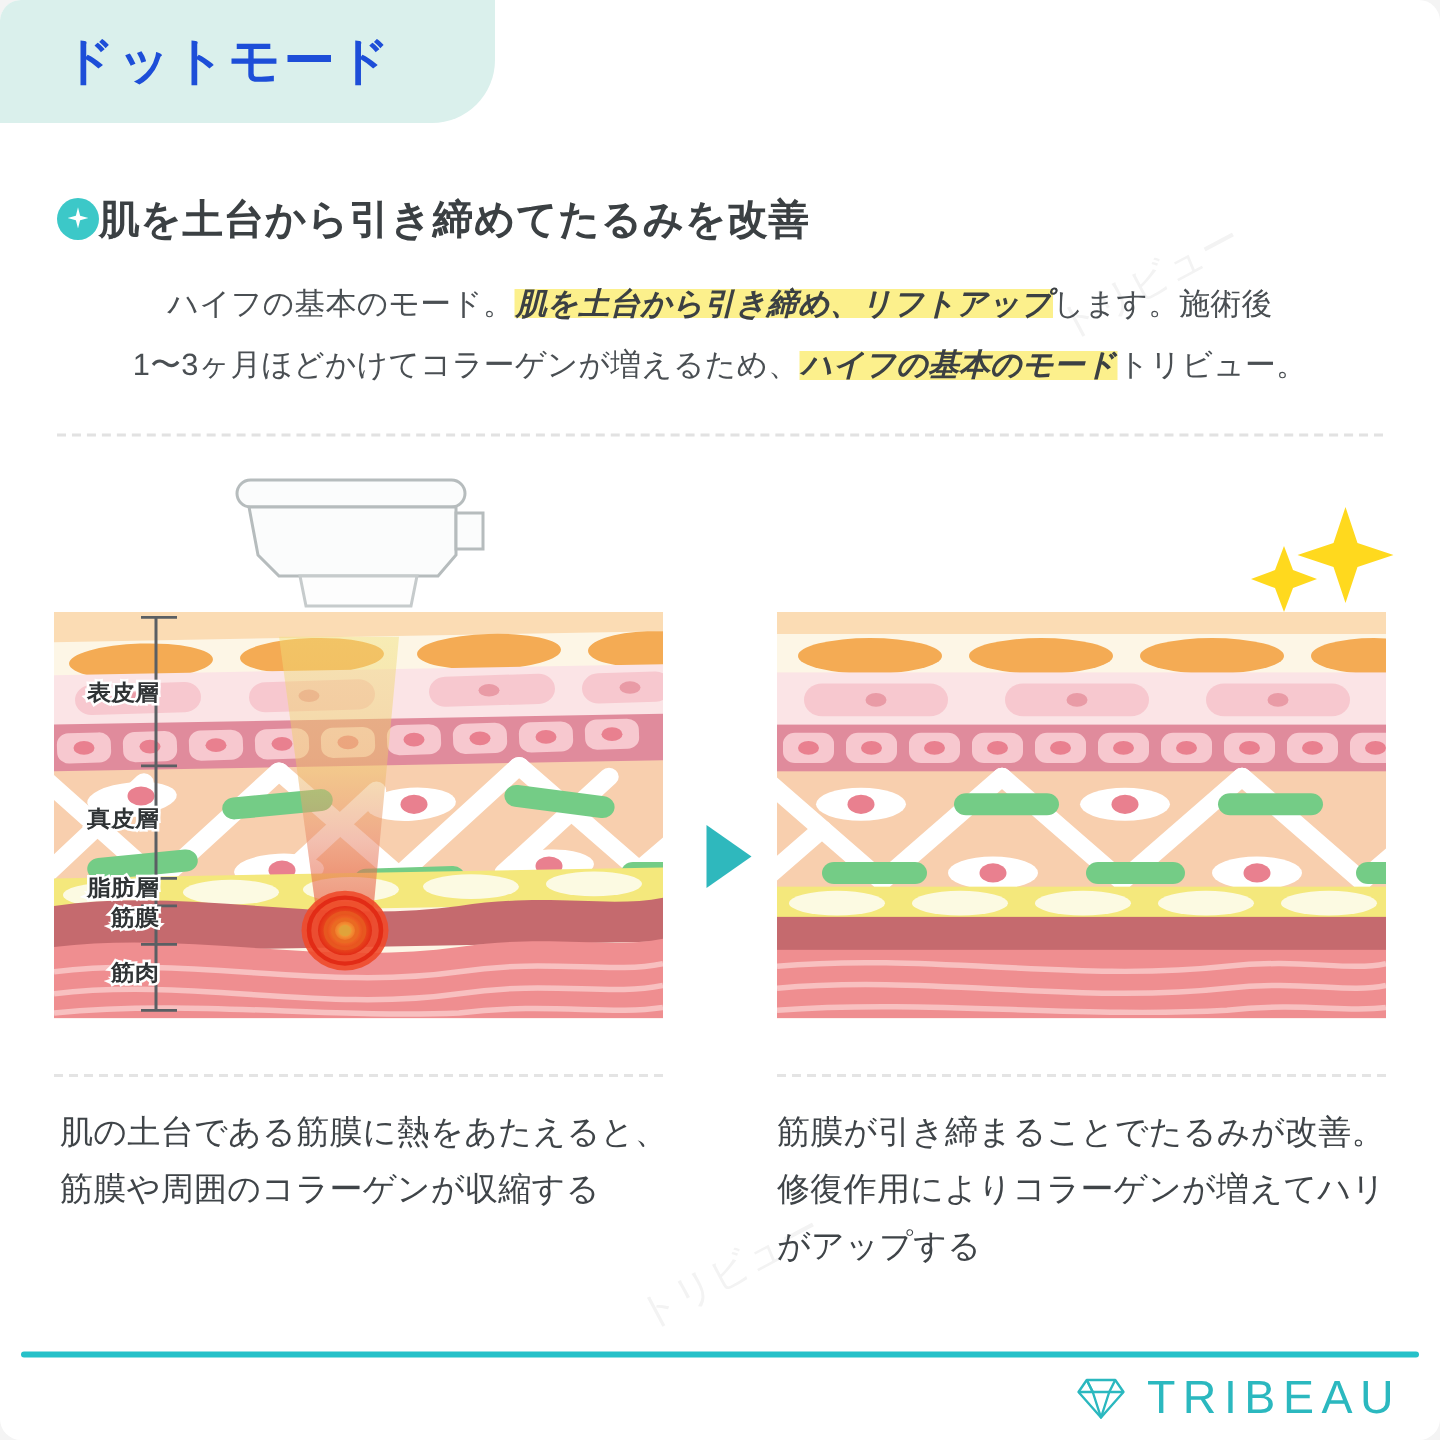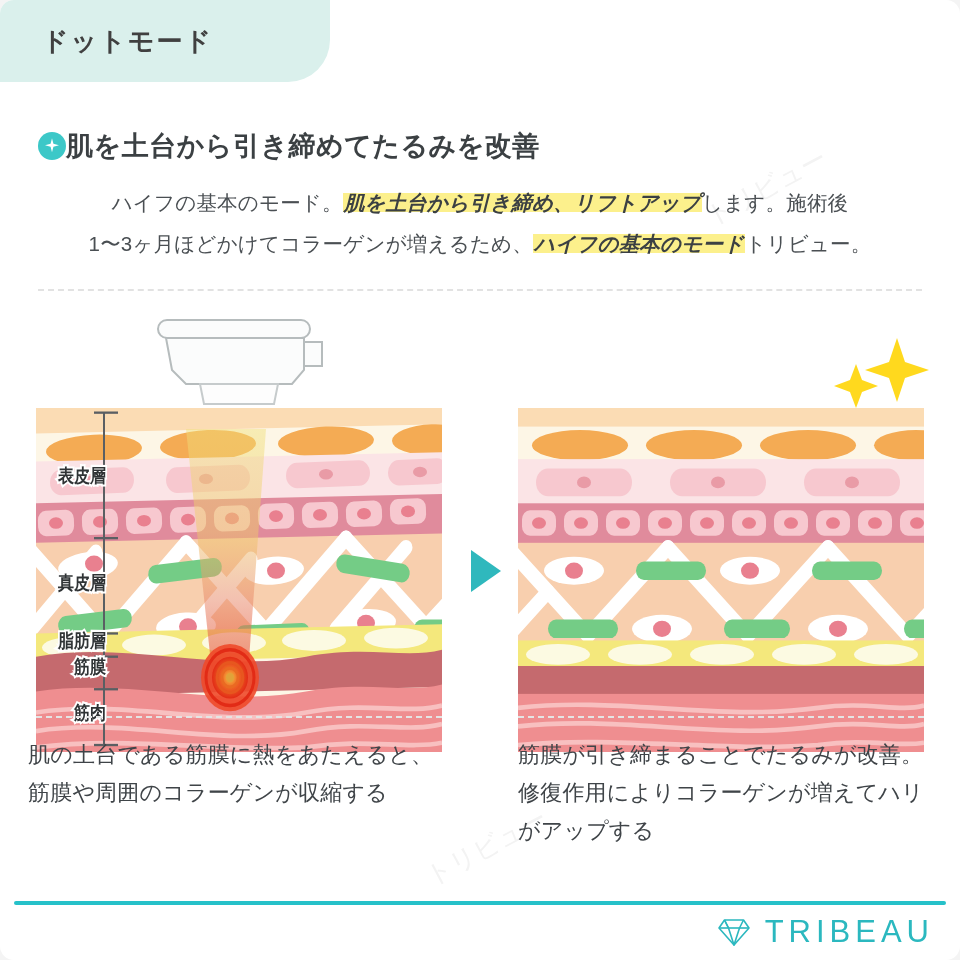--- a/index.html
+++ b/index.html
@@ -22,22 +22,22 @@
   
   #header-tab {
     position:absolute; left:0; top:0;
     width:330px; height:82px;
     background:#daf0ec;
     border-bottom-right-radius:42px;
     display:flex; align-items:center;
   }
   #header-title {
     margin-left:42px;
-    font-size:26px; font-weight:bold;
-    color:#404040; letter-spacing:2px;
+    font-size:34px; font-weight:bold;
+    color:#1d4ed8; letter-spacing:2px;
     white-space:nowrap;
   }
 
   
   #heading-row {
     position:absolute; left:38px; top:128px;
     display:flex; align-items:center; 
   }
   .star-badge {
     width:28px; height:28px; border-radius:50%;
@@ -69,21 +69,21 @@
   .dash-full {
     position:absolute; left:38px; width:884px; height:0;
     border-top:2px dashed #e2e2e2;
   }
   .dash-half {
     position:absolute; width:406px; height:0;
     border-top:2px dashed #e4e4e4;
   }
 
   
-  .panel { position:absolute; top:408px; width:406px; height:344px; }
+  .panel { position:absolute; top:408px; width:406px; height:271px; }
   #panel-left  { left:36px; }
   #panel-right { left:518px; }
   .panel svg { display:block; width:100%; height:100%; }
 
   
   #device { position:absolute; left:152px; top:318px; width:172px; height:96px; }
   #device svg { display:block; width:100%; height:100%; }
 
   
   #sparkles { position:absolute; left:834px; top:336px; width:100px; height:76px; }
@@ -92,21 +92,21 @@
   
   #arrow { position:absolute; left:467px; top:548px; width:36px; height:46px; }
   #arrow svg { display:block; width:100%; height:100%; }
 
   
   .caption {
     position:absolute; top:736px; width:408px;
     font-size:22px; line-height:38px; color:#3f4448;
     letter-spacing:0.2px;
   }
-  #caption-left  { left:28px; }
+  #caption-left  { left:40px; }
   #caption-right { left:518px; }
 
   
   #footer-rule {
     position:absolute; left:14px; top:901px;
     width:932px; height:4px; background:#26c1c9; border-radius:2px;
   }
   #brand {
     position:absolute; right:26px; top:914px;
     display:flex; align-items:center; gap:14px;

